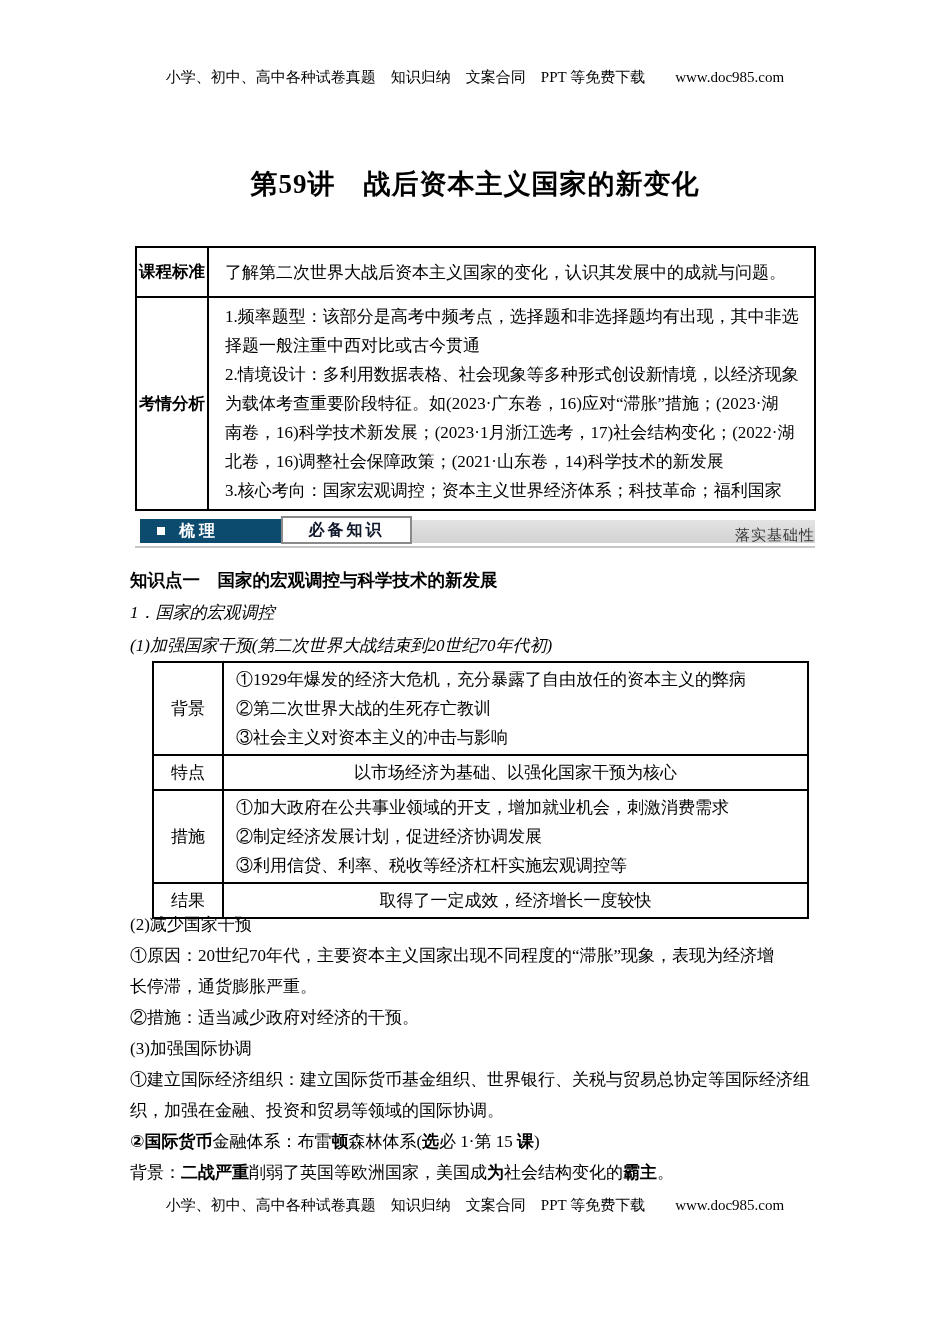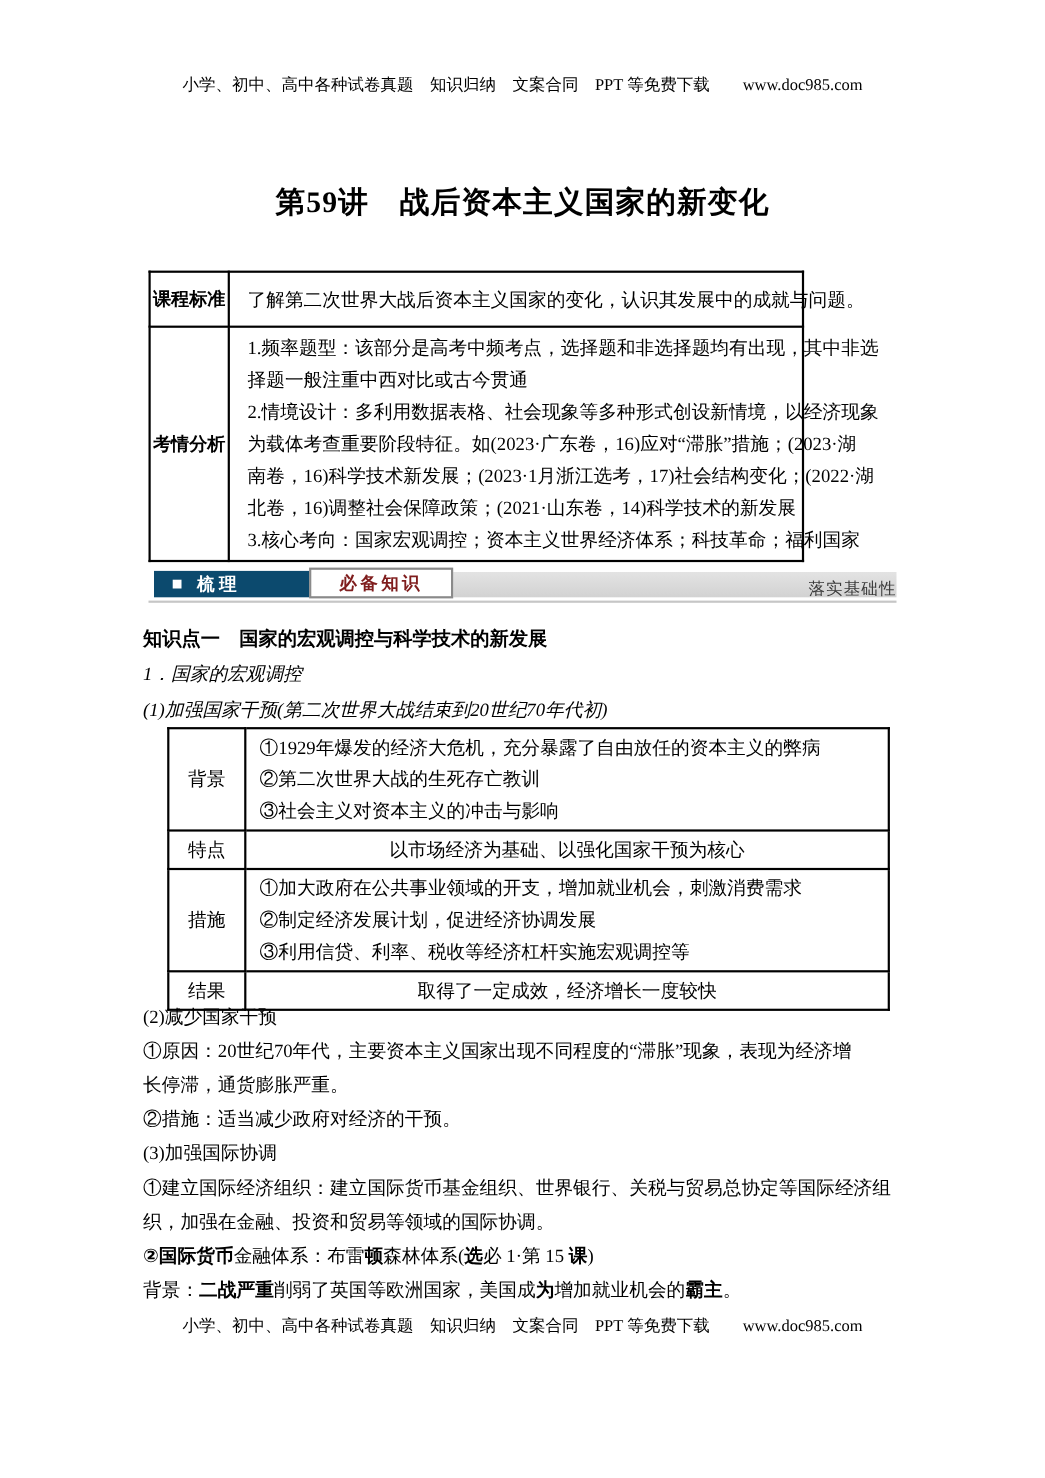--- a/index.html
+++ b/index.html
@@ -8,37 +8,37 @@
     font-family:"Liberation Serif","DejaVu Serif",serif;overflow:hidden;
   }
   .centered-line{position:absolute;left:0;width:100%;text-align:center;white-space:nowrap;}
   .page-header{top:68px;font-size:15px;}
   .page-footer{top:1196px;font-size:15px;}
   .doc-title{top:166px;font-size:27px;font-weight:bold;letter-spacing:1px;}
 
   table{border-collapse:collapse;table-layout:fixed;}
   td{border:2px solid #000;vertical-align:middle;font-size:17px;}
   .label-cell{text-align:center;}
-  .t1{position:absolute;left:135px;top:246px;width:596px;}
+  .t1{position:absolute;left:135px;top:246px;width:681px;}
   .t1 .label-cell{font-family:"Liberation Sans","DejaVu Sans",sans-serif;font-weight:bold;font-size:16.5px;}
   .t1 .row1 td{height:40px;}
   .t1 .content-cell{padding:4px 8px 4px 16px;}
   .t1 .tline,.t2 .tline{line-height:29px;white-space:nowrap;}
 
   .t2{position:absolute;left:152px;top:661px;width:657px;}
   .t2 .content-cell{padding:2px 6px 2px 12px;}
   .t2 .center-cell{text-align:center;padding:2px 4px;}
   .t2 .rshort td{height:29px;}
   .t2 .rtall td{height:87px;}
 
   .bar-dark{position:absolute;left:140px;top:519px;width:142px;height:24px;background:#0c4a6e;display:flex;align-items:center;}
   .bar-bullet{width:8px;height:8px;background:#ffffff;margin-left:17px;}
   .bar-dark-label{color:#ffffff;font-family:"Liberation Sans","DejaVu Sans",sans-serif;font-weight:bold;font-size:16px;letter-spacing:4px;margin-left:14px;}
   .bar-white{position:absolute;left:281px;top:516px;width:127px;height:24px;background:#ffffff;border:2px solid #8a8a8a;display:flex;align-items:center;justify-content:center;z-index:2;}
-  .bar-white-label{color:#7f1d1d;font-family:"Liberation Sans","DejaVu Sans",sans-serif;font-weight:bold;font-size:16px;letter-spacing:3px;}
+  .bar-white-label{color:#0f172a;font-family:"Liberation Sans","DejaVu Sans",sans-serif;font-weight:bold;font-size:16px;letter-spacing:3px;}
   .bar-gray{position:absolute;left:408px;top:520px;width:407px;height:23px;background:linear-gradient(to bottom,#e3e3e3,#d2d2d2);}
   .bar-underline{position:absolute;left:135px;top:546px;width:680px;height:2px;background:#c6c6c6;}
   .bar-right-label{position:absolute;top:526px;right:135px;font-family:Liberation Serif, serif;font-size:15px;color:#3a3a3a;letter-spacing:1px;z-index:3;}
 
   .kp-heading{position:absolute;left:130px;top:568px;font-family:"Liberation Sans","DejaVu Sans",sans-serif;font-weight:bold;font-size:17.5px;white-space:nowrap;}
   .body-block{position:absolute;left:130px;width:700px;font-size:17px;}
   .block1{top:596px;}
   .block1 .tline{line-height:33px;white-space:nowrap;font-style:italic;}
   .block2{top:909px;}
   .block2 .tline{line-height:31px;white-space:nowrap;}
@@ -140,18 +140,18 @@
 
   <div class="body-block block2">
       <div class="tline">(2)减少国家干预</div>
       <div class="tline">①原因：20世纪70年代，主要资本主义国家出现不同程度的“滞胀”现象，表现为经济增</div>
       <div class="tline">长停滞，通货膨胀严重。</div>
       <div class="tline">②措施：适当减少政府对经济的干预。</div>
       <div class="tline">(3)加强国际协调</div>
       <div class="tline">①建立国际经济组织：建立国际货币基金组织、世界银行、关税与贸易总协定等国际经济组</div>
       <div class="tline">织，加强在金融、投资和贸易等领域的国际协调。</div>
       <div class="tline"><span class="seg-sans-bold">②国际货币</span><span class="seg-serif">金融体系：布雷</span><span class="seg-sans-bold">顿</span><span class="seg-serif">森林体系(</span><span class="seg-sans-bold">选</span><span class="seg-serif">必 1·第 15 </span><span class="seg-sans-bold">课</span><span class="seg-serif">)</span></div>
-      <div class="tline"><span class="seg-sans">背景：</span><span class="seg-sans-bold">二战严重</span><span class="seg-serif">削弱了英国等欧洲国家，美国成</span><span class="seg-sans-bold">为</span><span class="seg-sans">增加就业机会</span><span class="seg-serif">的</span><span class="seg-sans-bold">霸主</span><span class="seg-serif">。</span></div>
+      <div class="tline"><span class="seg-sans">背景：</span><span class="seg-sans-bold">二战严重</span><span class="seg-serif">削弱了英国等欧洲国家，美国成</span><span class="seg-sans-bold">为</span><span class="seg-sans">社会结构变化</span><span class="seg-serif">的</span><span class="seg-sans-bold">霸主</span><span class="seg-serif">。</span></div>
     </div>
 
   <div class="centered-line page-footer">小学、初中、高中各种试卷真题　知识归纳　文案合同　PPT 等免费下载　　www.doc985.com</div>
 
 </div>
 
 </body></html>

